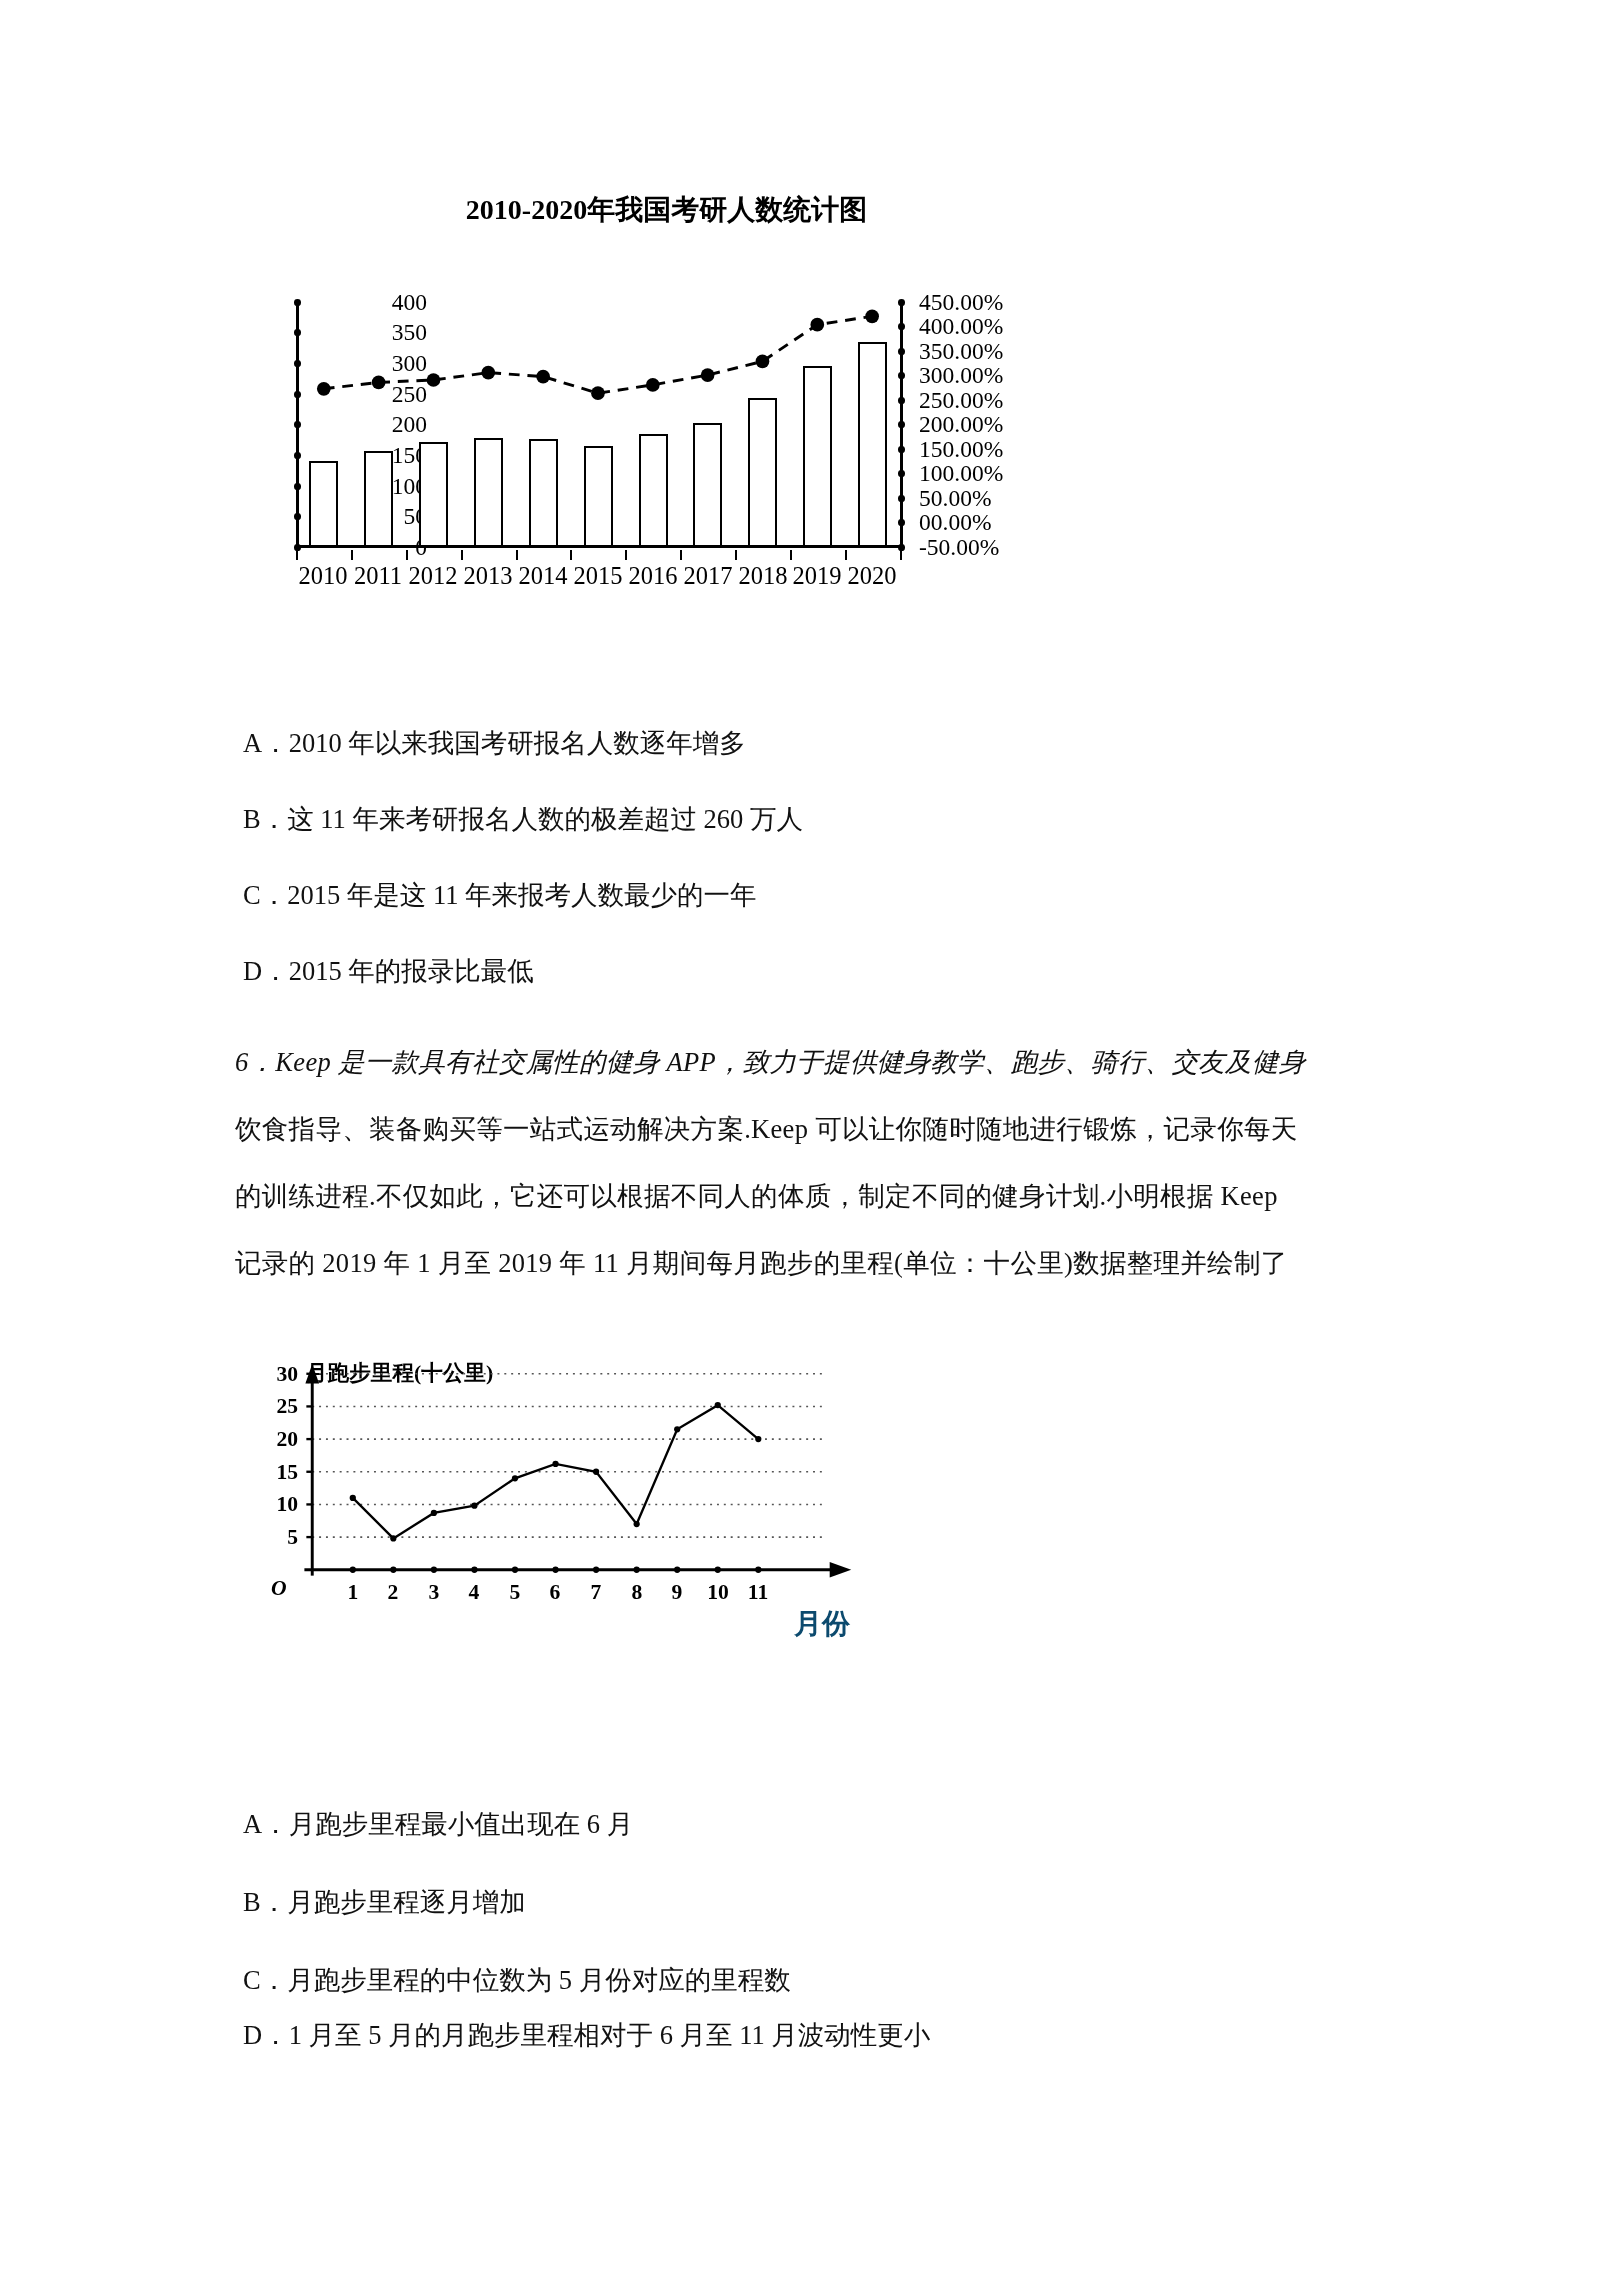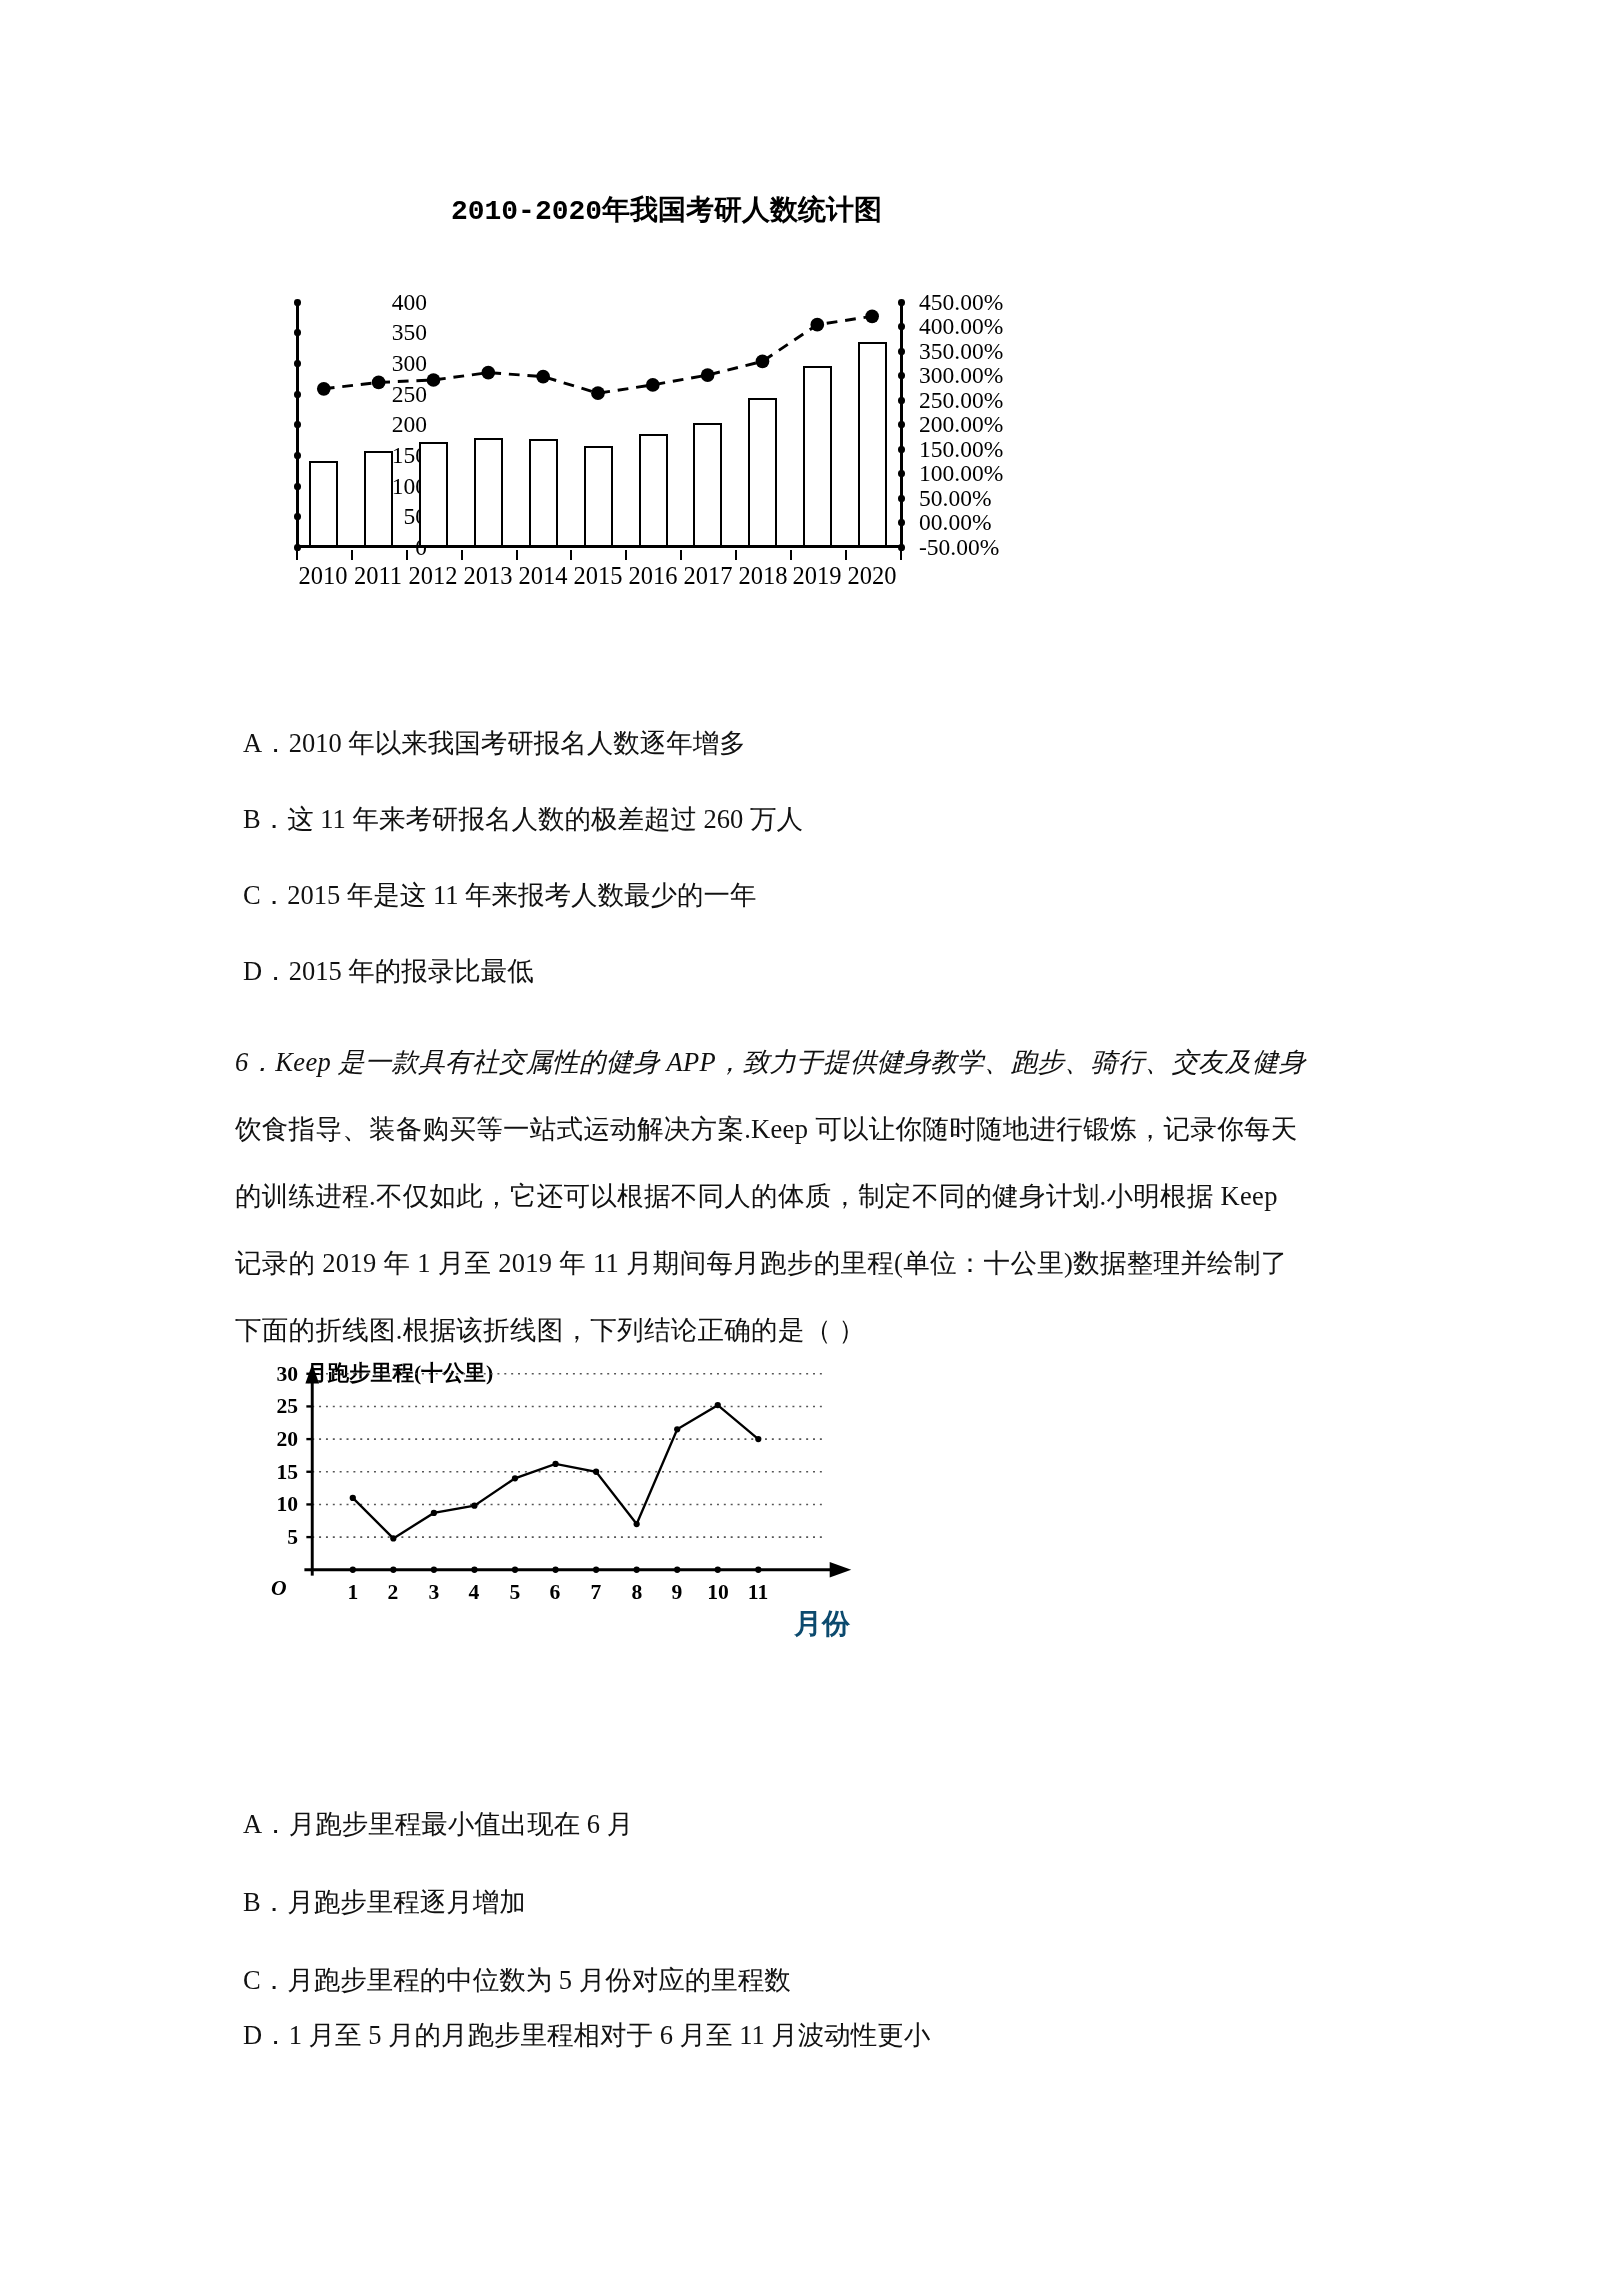--- a/index.html
+++ b/index.html
@@ -25,21 +25,21 @@
     line-height:33px;
     color:#111;
   }
   .ital { font-style:italic; }
 
   
   #chart1 { position:absolute; left:245px; top:191px; width:843px; height:470px; }
   #chart1 .c1-title {
     position:absolute; left:0; top:0; width:843px;
     text-align:center; font-size:28px; font-weight:bold; color:#000;
-    font-family:Liberation Mono, monospace;
+    font-family:Liberation Serif, serif;
   }
   #chart1 .c1-legend {
     position:absolute; left:0; top:41px; width:843px;
     display:flex; justify-content:center; align-items:center; gap:43px;
     font-size:24.5px;
   }
   .lg-item { display:flex; align-items:center; gap:11.8px; }
   .lg-box { width:37px; height:25.5px; border:2.5px solid #000; background:#fff; display:block; }
   .lg-line { position:relative; width:57px; height:13.7px; display:block; }
   .lg-line:before {
@@ -228,21 +228,20 @@
     <div class="opt" style="margin-bottom:43px;">B．这 11 年来考研报名人数的极差超过 260 万人</div>
     <div class="opt" style="margin-bottom:43px;">C．2015 年是这 11 年来报考人数最少的一年</div>
     <div class="opt">D．2015 年的报录比最低</div>
   </div>
 
   <div style="position:absolute;left:235px;top:1029px;width:1166px;">
     <div class="qtext ital">6．Keep 是一款具有社交属性的健身 APP，致力于提供健身教学、跑步、骑行、交友及健身</div>
     <div class="qtext">饮食指导、装备购买等一站式运动解决方案.Keep 可以让你随时随地进行锻炼，记录你每天</div>
     <div class="qtext">的训练进程.不仅如此，它还可以根据不同人的体质，制定不同的健身计划.小明根据 Keep</div>
     <div class="qtext">记录的 2019 年 1 月至 2019 年 11 月期间每月跑步的里程(单位：十公里)数据整理并绘制了</div>
-    <div class="qtext">下面的折线图.根据该折线图，下列结论正确的是（        ）</div>
   </div>
 
   <div id="chart2">
     <div id="c2-ylabel">月跑步里程(十公里)</div>
     <div id="c2-xlabel">月份</div>
     <div id="c2-origin">O</div>
     <div id="c2-yticks">
         <div class="c2-ytick" style="top: 175px;">5</div>
         <div class="c2-ytick" style="top: 142px;">10</div>
         <div class="c2-ytick" style="top: 110px;">15</div>

